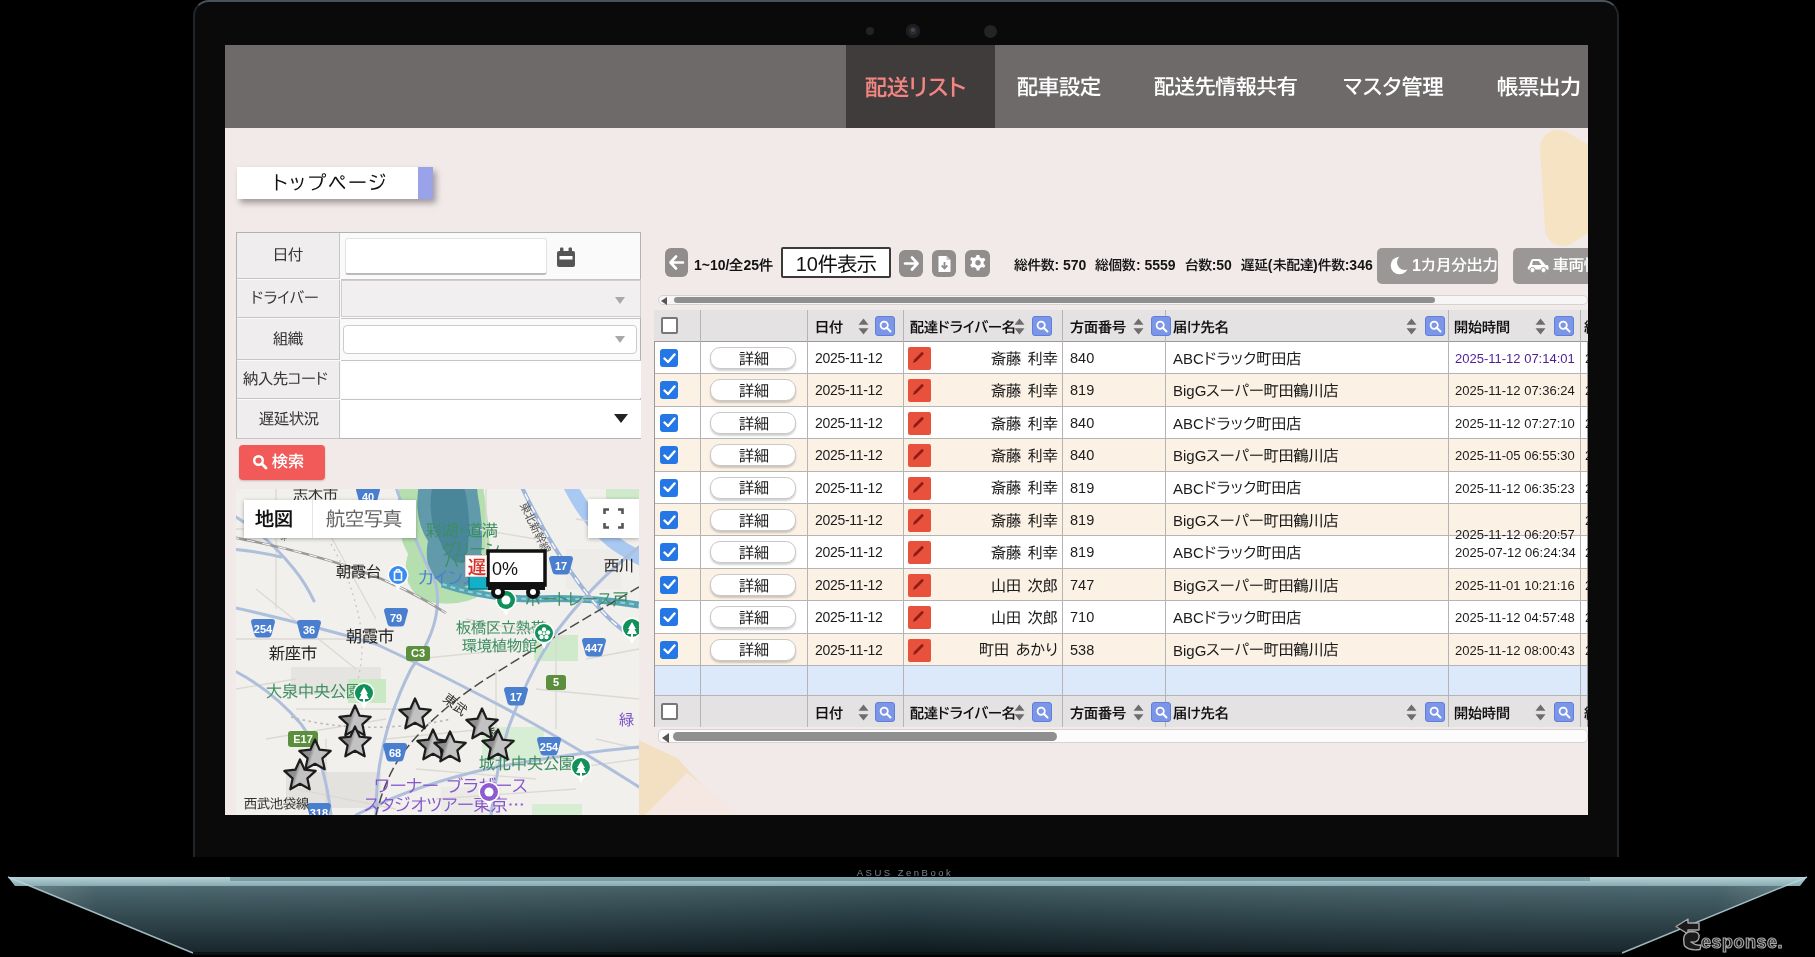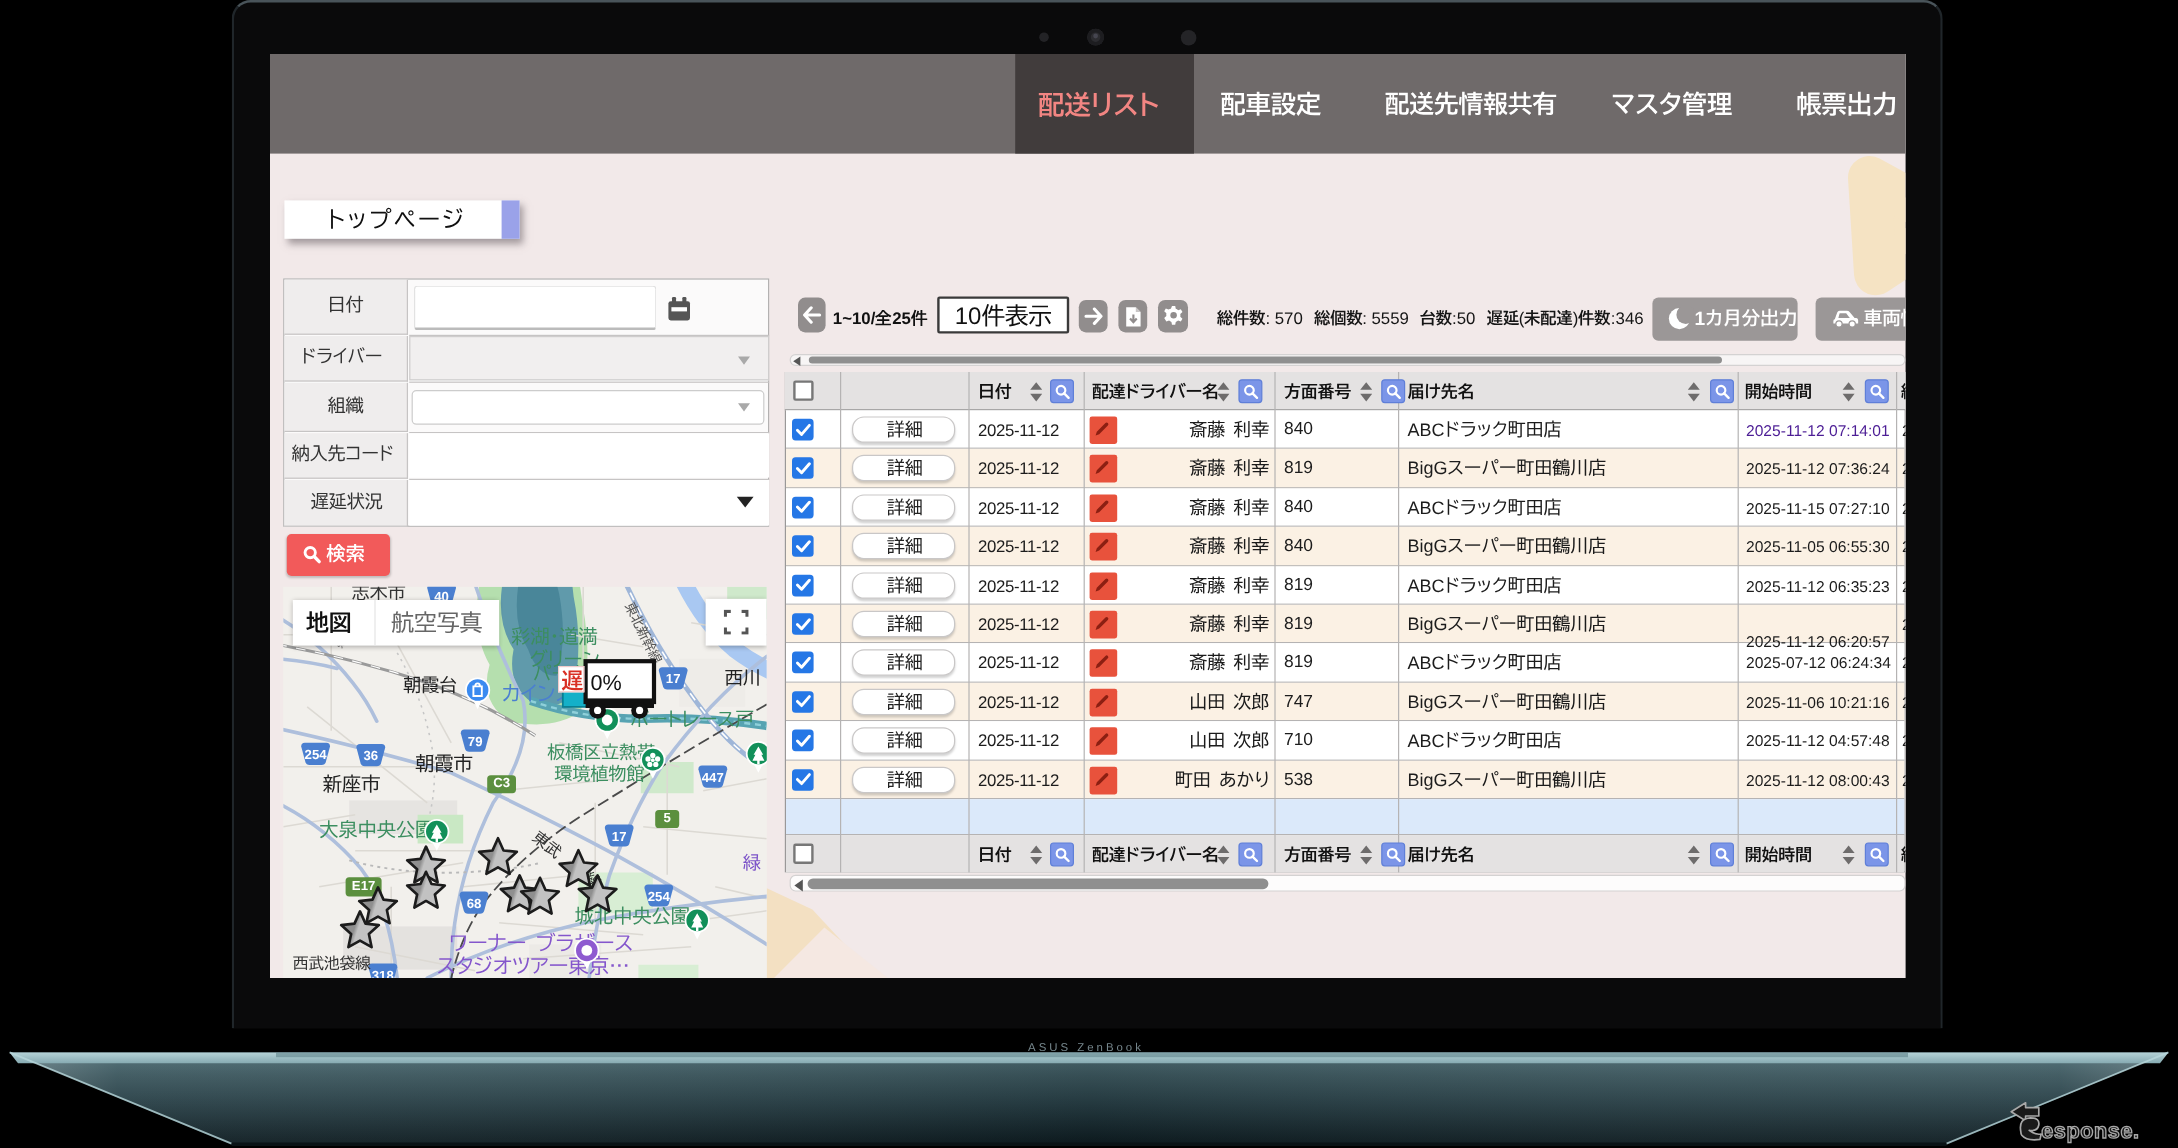--- a/index.html
+++ b/index.html
@@ -359,21 +359,21 @@
         <path d="M9.5 1 V5 H13.5" fill="#c9c6c6"></path>
         <path d="M7.5 7 V13 M4.7 10.5 L7.5 13.4 L10.3 10.5" stroke="#918d8d" stroke-width="1.8" fill="none"></path>
       </svg>
     </div>
     <div style="position:absolute;left:740px;top:205px;width:25px;height:27px;background:#918d8d;border-radius:6px;">
       <svg style="position:absolute;left:3.5px;top:4.5px" width="18" height="18" viewBox="0 0 20 20">
         <path fill="#fff" d="M8.5 0 h3 l.5 2.6 a7 7 0 0 1 2.2 1.3 l2.5-.9 1.5 2.6-2 1.8 a7 7 0 0 1 0 2.5 l2 1.8-1.5 2.6-2.5-.9 a7 7 0 0 1-2.2 1.3 l-.5 2.6 h-3 l-.5-2.6 a7 7 0 0 1-2.2-1.3 l-2.5.9L1.3 11l2-1.8 a7 7 0 0 1 0-2.5 l-2-1.8 1.5-2.6 2.5.9 A7 7 0 0 1 7.5 2.6 Z"></path>
         <circle cx="10" cy="8.6" r="3" fill="#918d8d"></circle>
       </svg>
     </div>
-    <div style="position:absolute;left:789px;top:212px;white-space:nowrap;font-size:14px;font-weight:normal;color:#151515"><svg class="jt" width="40.5" height="11.9" viewBox="0 0 40.5 11.9" style="fill:#151515;">
+    <div style="position:absolute;left:789px;top:212px;white-space:nowrap;font-size:14px;font-weight:bold;color:#151515"><svg class="jt" width="40.5" height="11.9" viewBox="0 0 40.5 11.9" style="fill:#151515;">
         <g transform="translate(0 11.9) scale(0.0065918 -0.0065918)">
           <use href="#b7dcf" x="0"></use>
           <use href="#b4ef6" x="2048"></use>
           <use href="#b6570" x="4096"></use>
         </g>
       </svg><span>: 570</span><span style="display:inline-block;width:9px"></span><svg class="jt" width="40.5" height="11.9" viewBox="0 0 40.5 11.9" style="fill:#151515;">
         <g transform="translate(0 11.9) scale(0.0065918 -0.0065918)">
           <use href="#b7dcf" x="0"></use>
           <use href="#b500b" x="2048"></use>
           <use href="#b6570" x="4096"></use>
@@ -767,21 +767,21 @@
         <g transform="translate(0 13.2) scale(0.00732422 -0.00732422)">
           <use href="#r30c9" x="0"></use>
           <use href="#r30e9" x="1720"></use>
           <use href="#r30c3" x="3625"></use>
           <use href="#r30af" x="5366"></use>
           <use href="#r753a" x="7148"></use>
           <use href="#r7530" x="9196"></use>
           <use href="#r5e97" x="11244"></use>
         </g>
       </svg></div>
-    <div style="position:absolute;left:1230px;top:370.8px;font-size:13px;color:#1c1c1c;white-space:nowrap">2025-11-15 07:27:10</div>
+    <div style="position:absolute;left:1230px;top:370.8px;font-size:13px;color:#1c1c1c;white-space:nowrap">2025-11-12 07:27:10</div>
     <div style="position:absolute;left:1360px;top:370.8px;font-size:13px;color:#1c1c1c">2025</div>
     <div style="position:absolute;left:435px;top:401.2px;width:18px;height:18px;background:#2577e6;border-radius:3px">
       <svg style="position:absolute;left:2.5px;top:3.5px" width="13" height="11" viewBox="0 0 13 11">
         <path d="M1.5 5.5 L5 9 L11.5 1.5" stroke="#fff" stroke-width="2.4" fill="none" stroke-linecap="round" stroke-linejoin="round"></path>
       </svg>
     </div>
     <div style="position:absolute;left:485px;top:399.2px;width:86px;height:22px;background:#fff;border:1px solid #c9c7c7;border-radius:10px;box-shadow:0 2px 2px rgba(0,0,0,.18)">
       <div style="position:absolute;left:28px;top:2px"><svg class="jt" width="30.0" height="13.2" viewBox="0 0 30.0 13.2" style="fill:#222;">
           <g transform="translate(0 13.2) scale(0.00732422 -0.00732422)">
             <use href="#r8a73" x="0"></use>
@@ -978,21 +978,21 @@
           <use href="#r30fc" x="1905"></use>
           <use href="#r30d1" x="3871"></use>
           <use href="#r30fc" x="5899"></use>
           <use href="#r753a" x="7865"></use>
           <use href="#r7530" x="9913"></use>
           <use href="#r9db4" x="11961"></use>
           <use href="#r5ddd" x="14009"></use>
           <use href="#r5e97" x="16057"></use>
         </g>
       </svg></div>
-    <div style="position:absolute;left:1230px;top:532.8px;font-size:13px;color:#1c1c1c;white-space:nowrap">2025-11-06 10:21:16</div>
+    <div style="position:absolute;left:1230px;top:532.8px;font-size:13px;color:#1c1c1c;white-space:nowrap">2025-11-01 10:21:16</div>
     <div style="position:absolute;left:1360px;top:532.8px;font-size:13px;color:#1c1c1c">2025</div>
     <div style="position:absolute;left:435px;top:563.2px;width:18px;height:18px;background:#2577e6;border-radius:3px">
       <svg style="position:absolute;left:2.5px;top:3.5px" width="13" height="11" viewBox="0 0 13 11">
         <path d="M1.5 5.5 L5 9 L11.5 1.5" stroke="#fff" stroke-width="2.4" fill="none" stroke-linecap="round" stroke-linejoin="round"></path>
       </svg>
     </div>
     <div style="position:absolute;left:485px;top:561.2px;width:86px;height:22px;background:#fff;border:1px solid #c9c7c7;border-radius:10px;box-shadow:0 2px 2px rgba(0,0,0,.18)">
       <div style="position:absolute;left:28px;top:2px"><svg class="jt" width="30.0" height="13.2" viewBox="0 0 30.0 13.2" style="fill:#222;">
           <g transform="translate(0 13.2) scale(0.00732422 -0.00732422)">
             <use href="#r8a73" x="0"></use>

